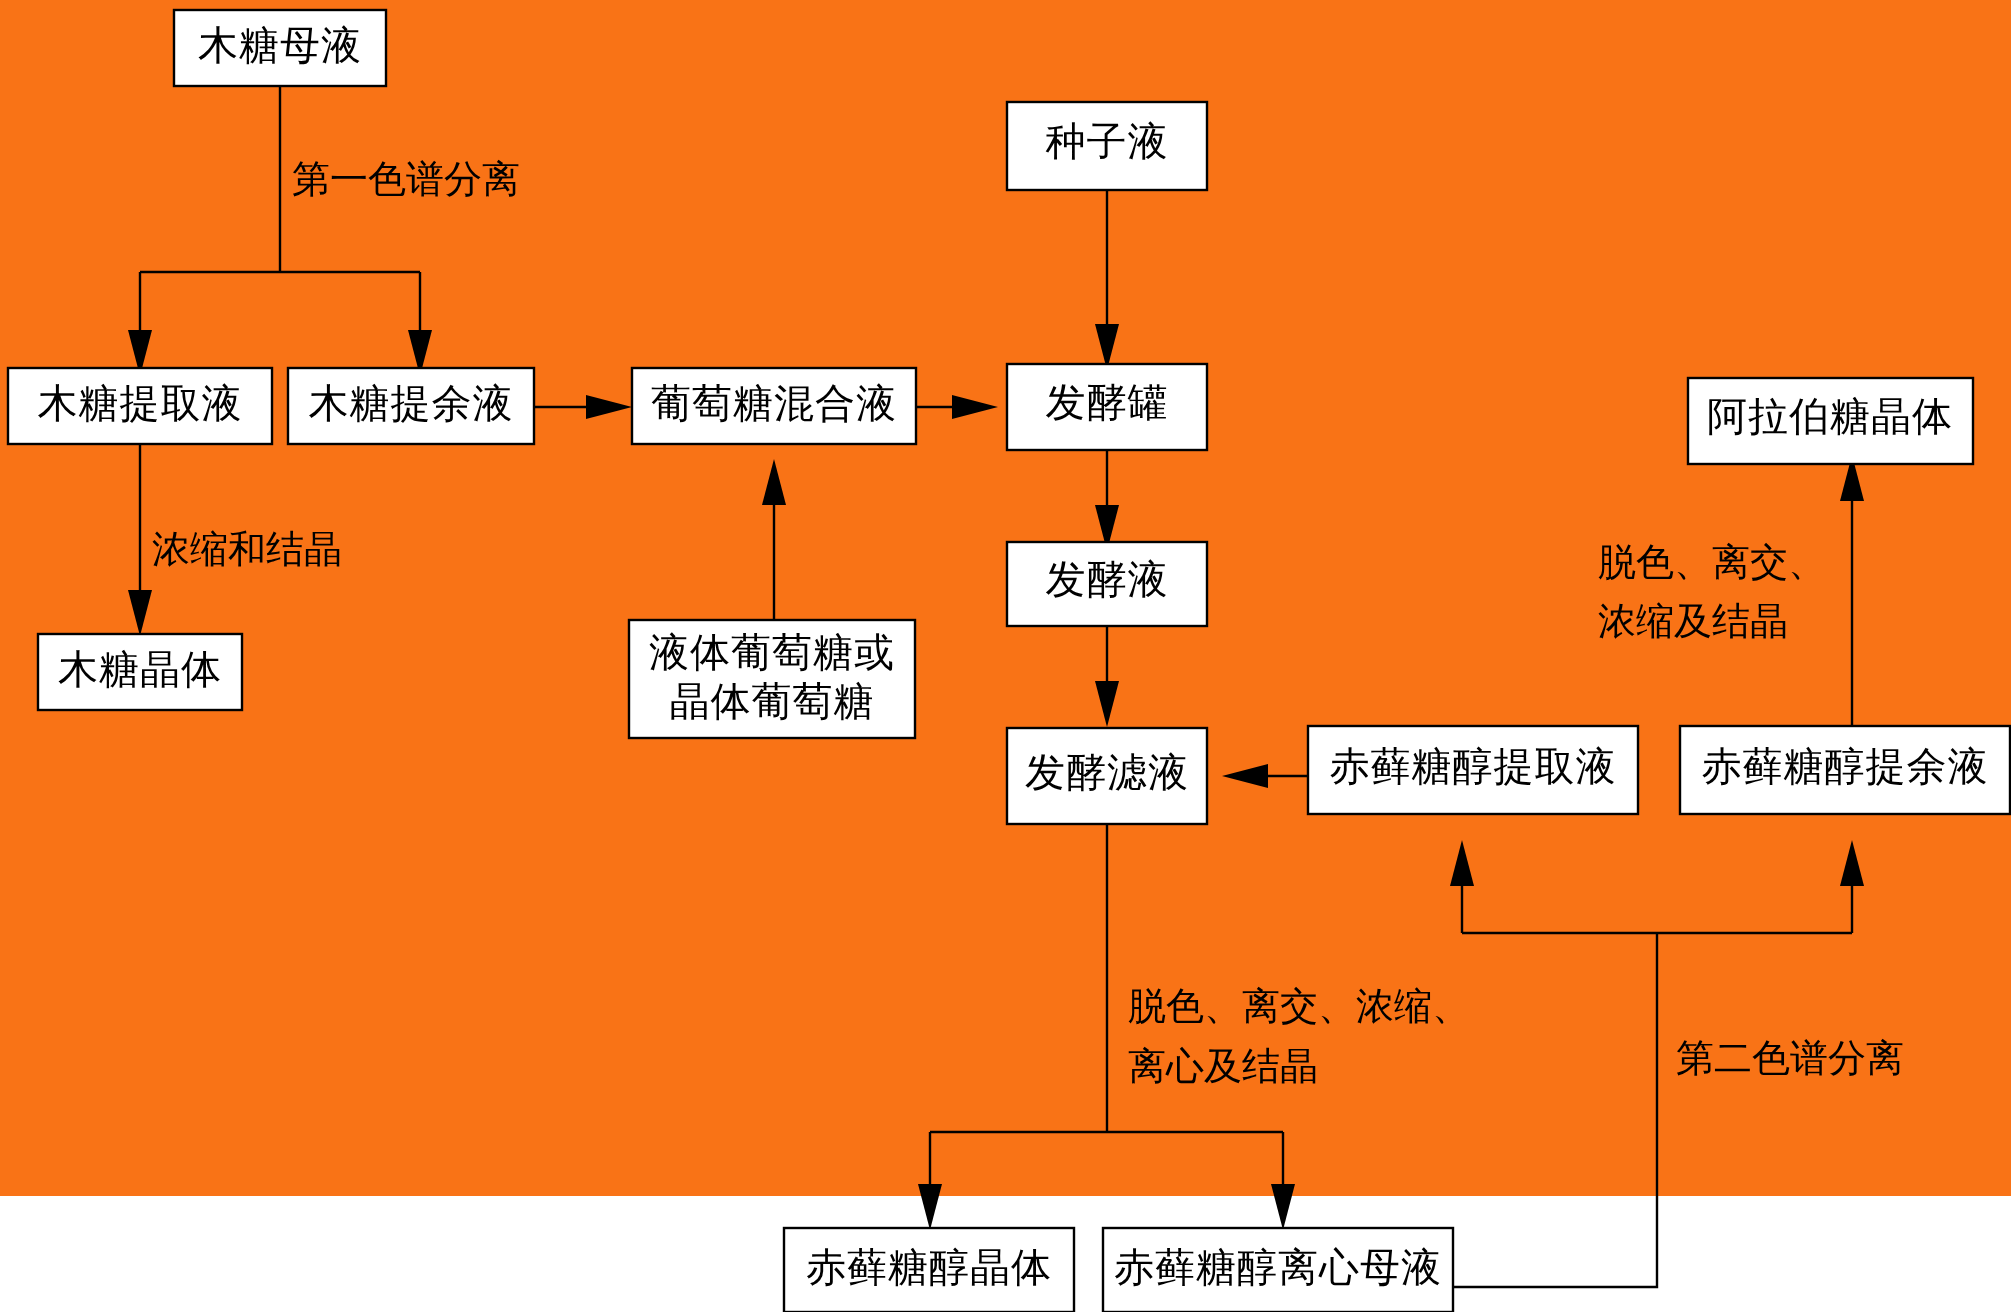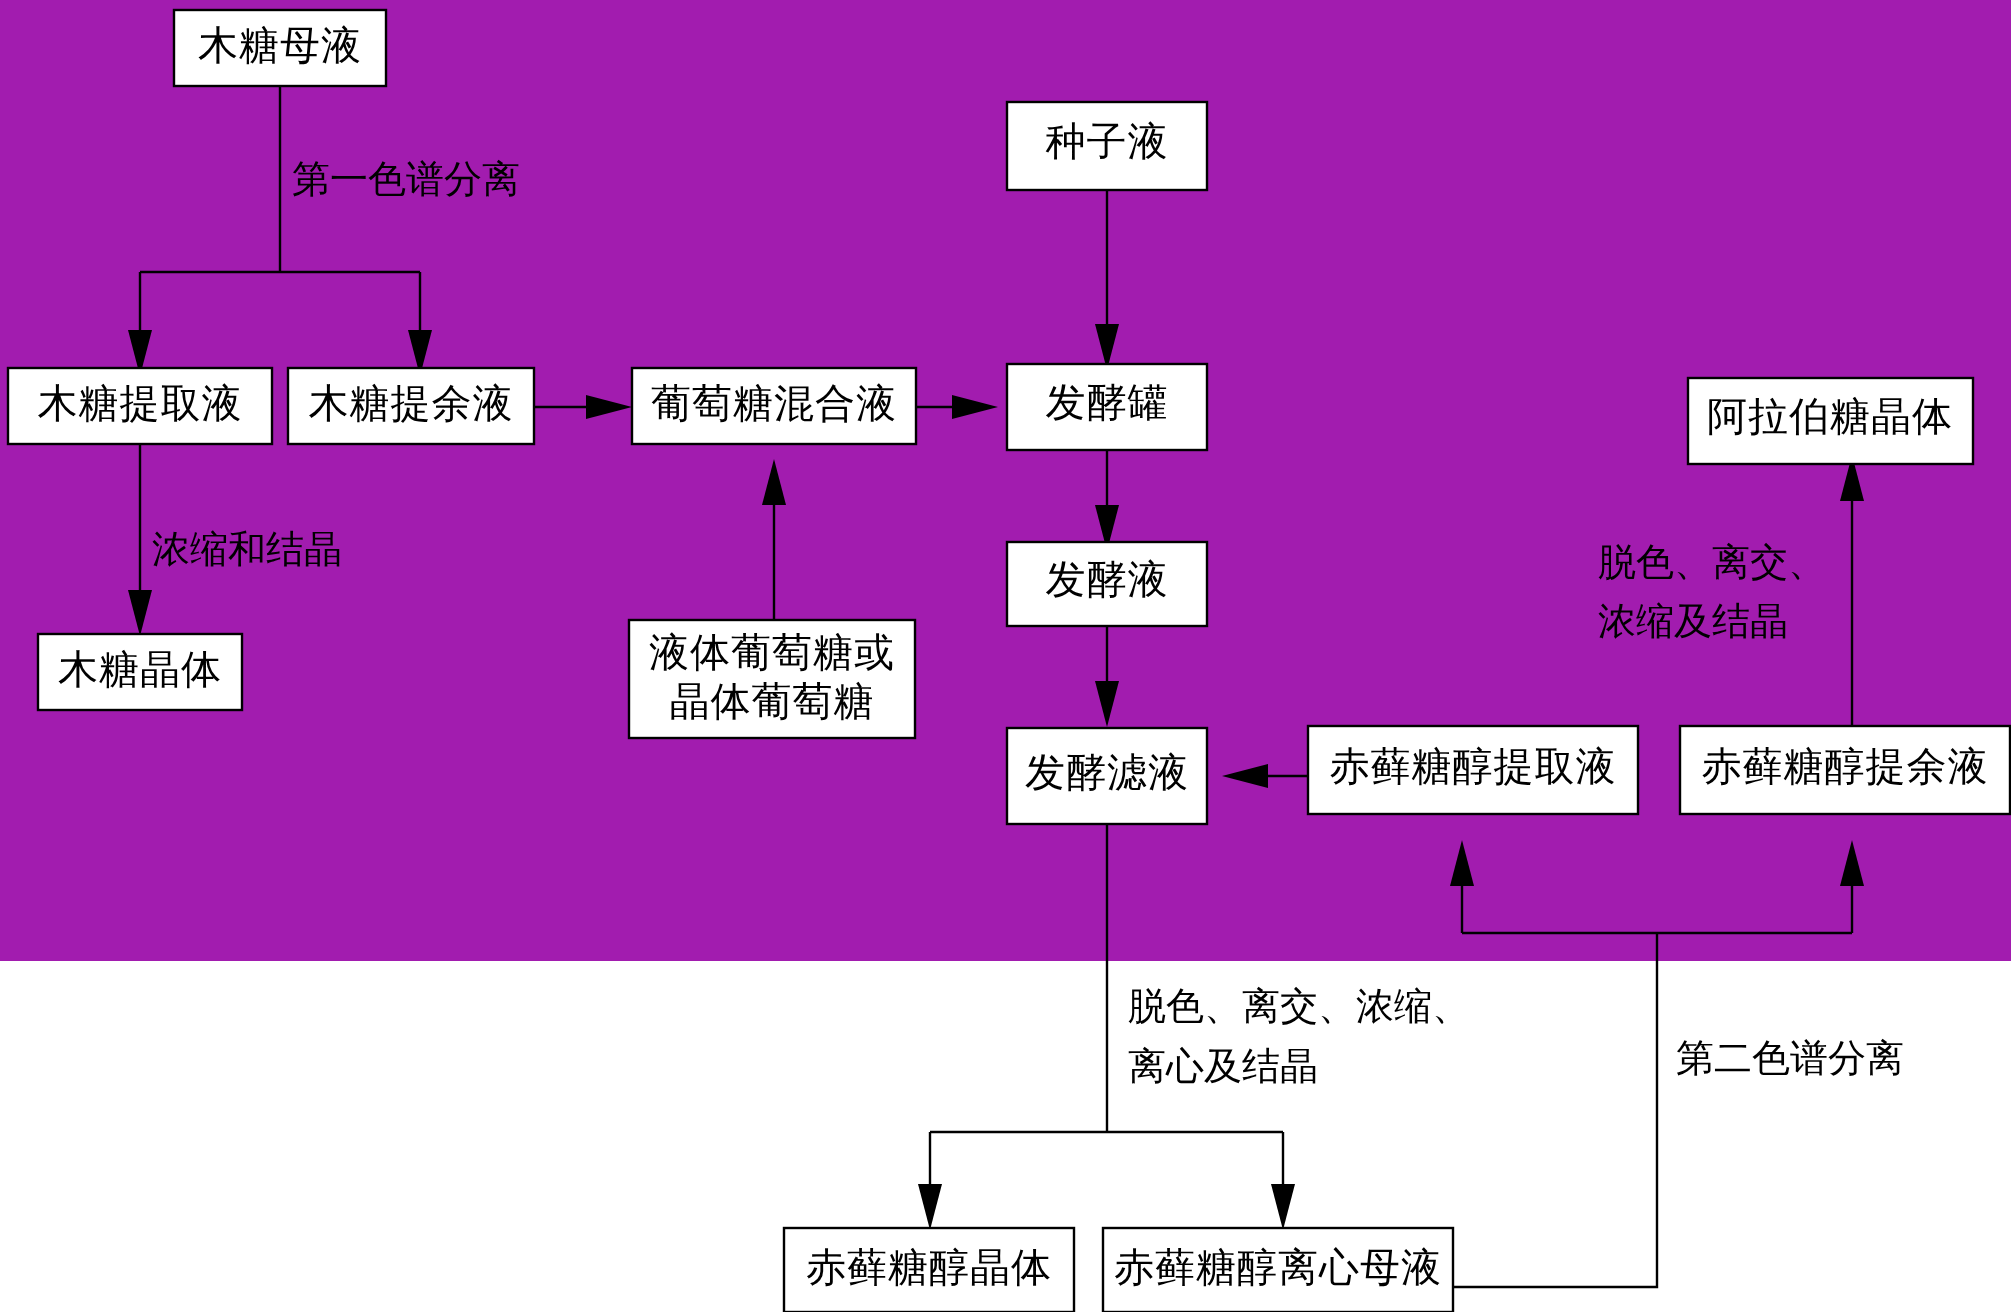--- a/index.html
+++ b/index.html
@@ -9,22 +9,22 @@
   }
   body {
     width: 2011px;
     height: 1312px;
     font-family: "Liberation Serif", "DejaVu Serif", serif;
     overflow: hidden;
   }
   #diagram-root {
     position: relative;
     width: 2011px;
-    height: 961px;
-    background: #a21caf;
+    height: 1196px;
+    background: #f97316;
   }
   svg#flow-svg {
     position: absolute;
     left: 0;
     top: 0;
     width: 2011px;
     height: 1312px;
     display: block;
   }
   .node-box {

